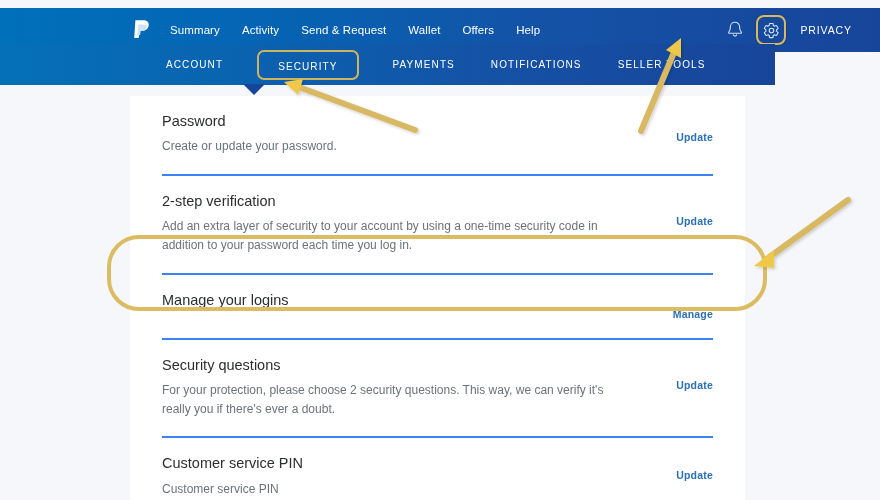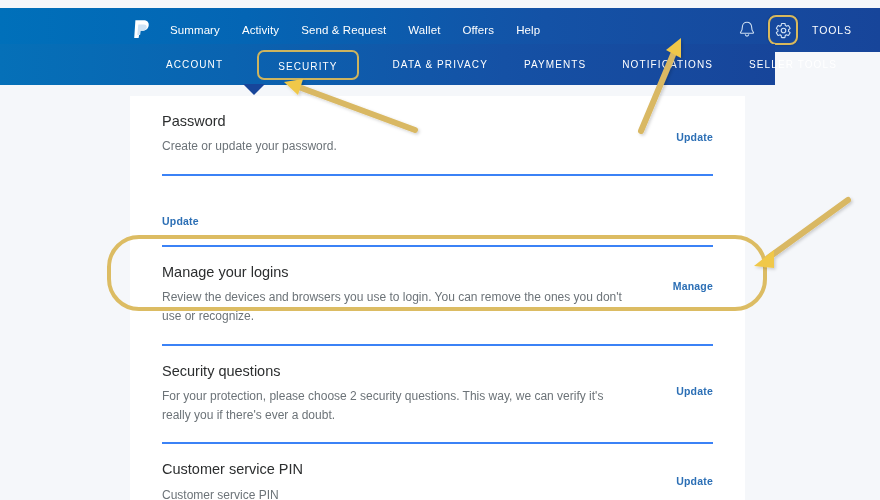--- a/index.html
+++ b/index.html
@@ -150,61 +150,63 @@
     </div>
 
     <div class="gear-wrap">
       <div class="gear-hl"></div>
       <svg width="17" height="17" viewBox="0 0 24 24" aria-hidden="true">
         <path d="M12 15.2a3.2 3.2 0 1 0 0-6.4 3.2 3.2 0 0 0 0 6.4z" fill="none" stroke="#d4e4f5" stroke-width="1.6"></path>
         <path d="M19.1 13.1c.05-.36.08-.72.08-1.1s-.03-.74-.08-1.1l2.1-1.6c.19-.15.24-.41.12-.63l-2-3.45c-.12-.22-.38-.3-.6-.22l-2.47 1c-.52-.4-1.08-.73-1.69-.98l-.37-2.63A.5.5 0 0 0 13.6 2h-4a.5.5 0 0 0-.5.42L8.73 5.05c-.61.25-1.17.59-1.69.98l-2.47-1a.5.5 0 0 0-.6.22l-2 3.45c-.12.22-.07.48.12.63l2.1 1.6c-.05.36-.08.73-.08 1.1s.03.74.08 1.1l-2.1 1.6c-.19.15-.24.41-.12.63l2 3.45c.12.22.38.3.6.22l2.47-1c.52.4 1.08.73 1.69.98l.37 2.63c.4.24.25.42.5.42h4c.25 0 .46-.18.5-.42l.37-2.63c.61-.25 1.17-.59 1.69-.98l2.47 1c.22.08.48 0 .6-.22l2-3.45c.12-.22.07-.48-.12-.63l-2.1-1.6z" fill="none" stroke="#d4e4f5" stroke-width="1.5"></path>
       </svg>
     </div>
 
-    <a class="logout" href="#">TOOLS</a>
+    <a class="logout" href="#">PRIVACY</a>
   </div>
 </div>
 
 <div class="subnav">
   <div class="subnav-inner">
     <a href="#">ACCOUNT</a>
 
     <span class="sec-wrap">
       <span class="sec-hl"></span>
       <a href="#">SECURITY</a>
     </span>
 
-    <a href="#">DATA &amp; PRIVACY</a>
     <a href="#">PAYMENTS</a>
     <a href="#">NOTIFICATIONS</a>
     <a href="#">SELLER TOOLS</a>
   </div>
 </div>
 <div class="caret"></div>
 
 <div class="page">
   <div class="card">
     <div class="rows">
 
       <div class="row r-password">
         <div class="row-text">
           <div class="row-title">Password</div>
           <div class="row-desc">Create or update your password.</div>
         </div>
         <a class="row-action" href="#">Update</a>
       </div>
 
       <div class="row r-2step">
+        <div class="row-text">
+          <div class="row-title">2-step verification</div>
+          <div class="row-desc">Add an extra layer of security to your account by using a one-time security code in addition to your password each time you log in.</div>
+        </div>
         <a class="row-action" href="#">Update</a>
       </div>
 
       <div class="row r-logins">
         <div class="row-text">
           <div class="row-title">Manage your logins</div>
-          <div class="row-desc">Review the devices and browsers you use to login. You can remove the ones you don't use or recognize.</div>
         </div>
         <a class="row-action" href="#">Manage</a>
       </div>
 
       <div class="row r-questions">
         <div class="row-text">
           <div class="row-title">Security questions</div>
           <div class="row-desc">For your protection, please choose 2 security questions. This way, we can verify it's really you if there's ever a doubt.</div>
         </div>
         <a class="row-action" href="#">Update</a>

